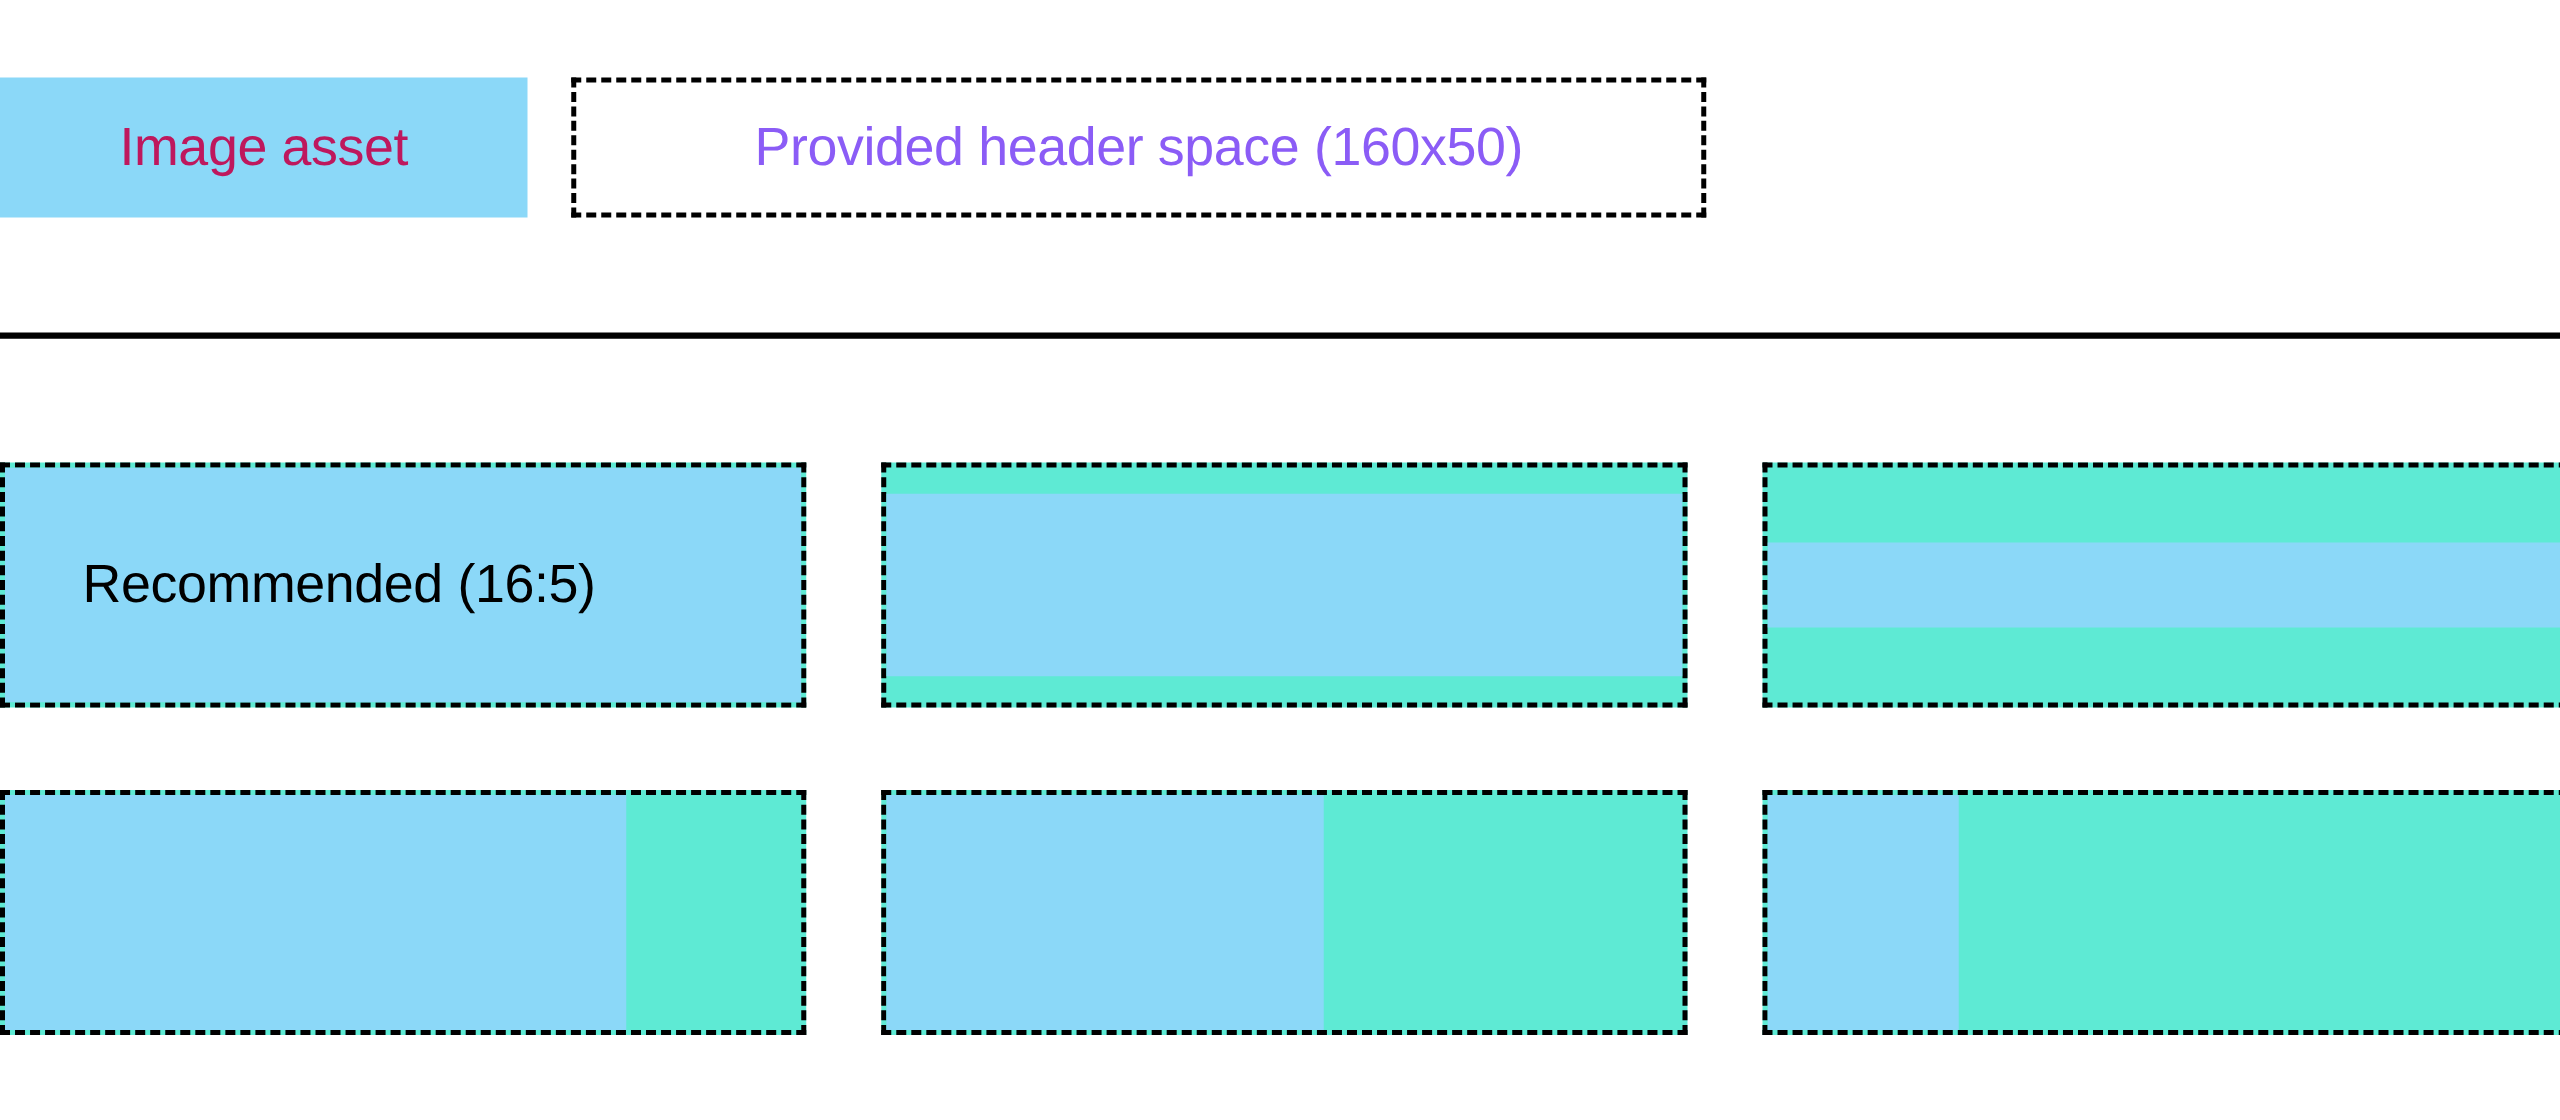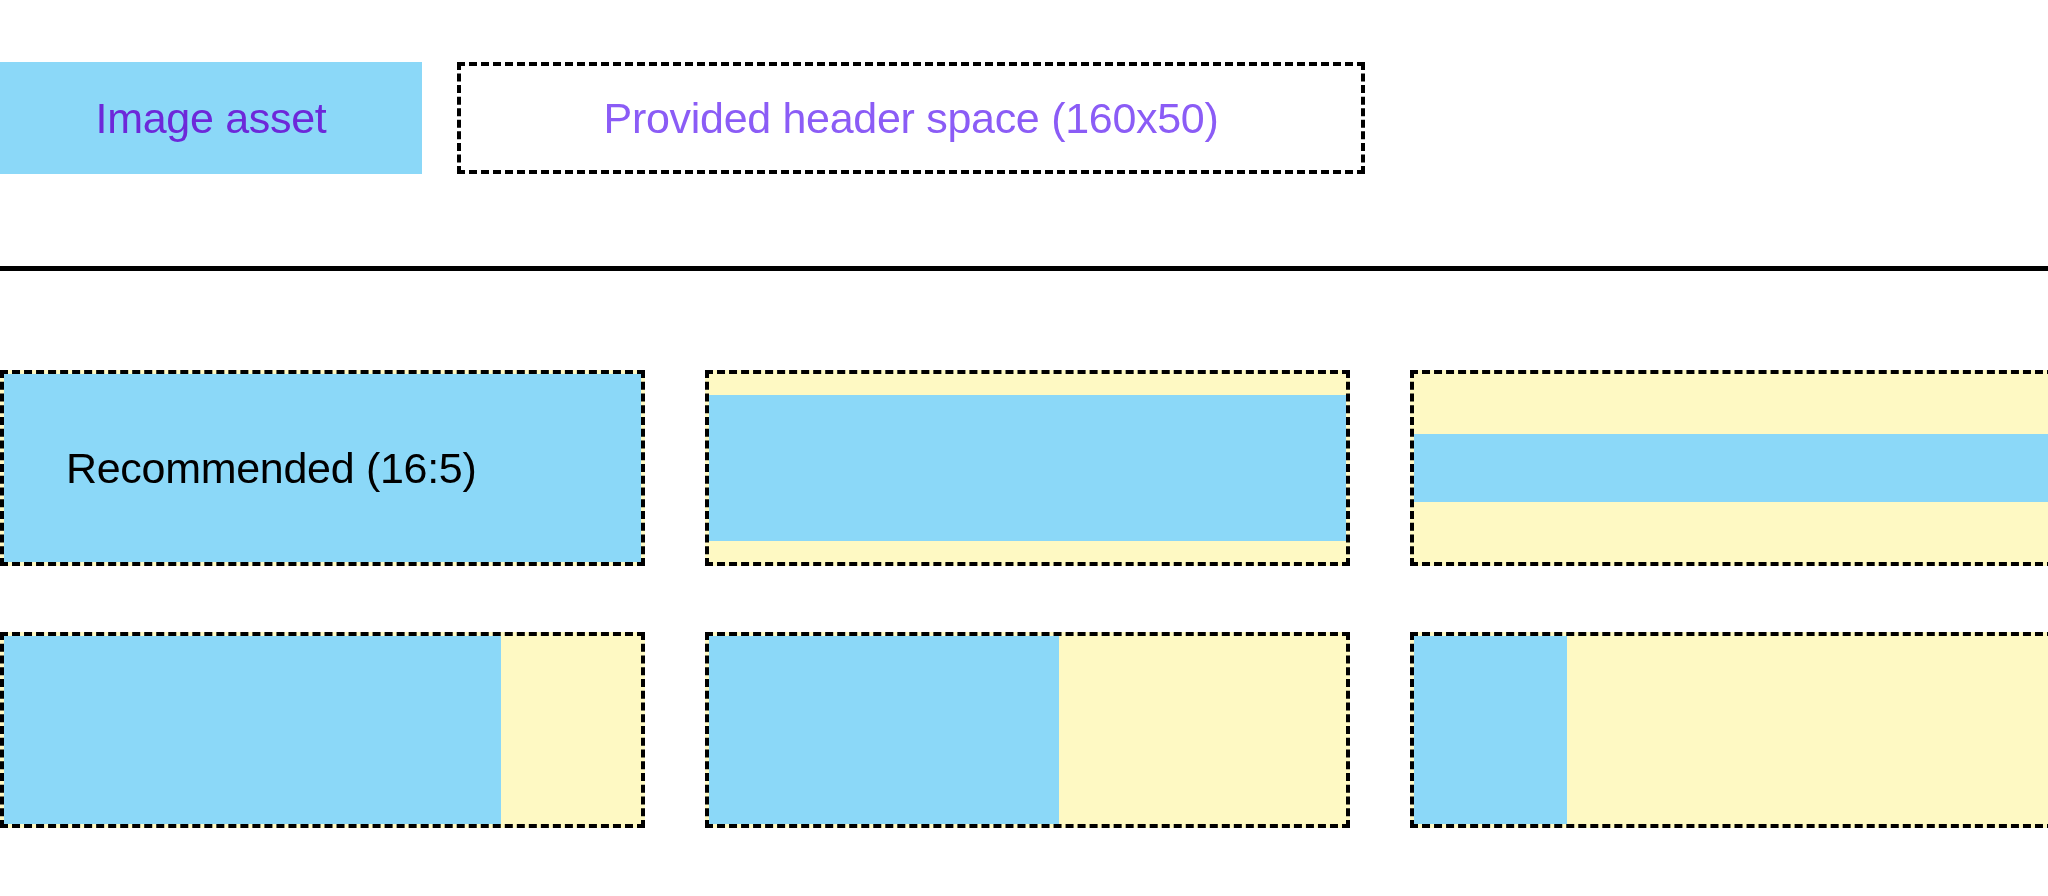--- a/index.html
+++ b/index.html
@@ -31,21 +31,21 @@
     height: 112px;
     background: var(--accent);
     display: flex;
     align-items: center;
     justify-content: center;
   }
   .legend-swatch-label {
     font-size: 43px;
     line-height: 1;
     letter-spacing: -0.3px;
-    color: #6d28d9;
+    color: #be185d;
     white-space: nowrap;
   }
 
   .legend-box {
     position: absolute;
     left: 457px;
     top: 62px;
     width: 908px;
     height: 112px;
     box-sizing: border-box;
@@ -71,21 +71,21 @@
     width: 2048px;
     height: 5px;
     background: #000000;
   }
 
   
   .cell {
     position: absolute;
     box-sizing: border-box;
     border: 4px dashed #000000;
-    background: #fef9c3;
+    background: #5eead4;
     overflow: hidden;
   }
   .fill {
     position: absolute;
     background: var(--accent);
   }
   .cell-label {
     position: absolute;
     left: 62px;
     top: 50%;

